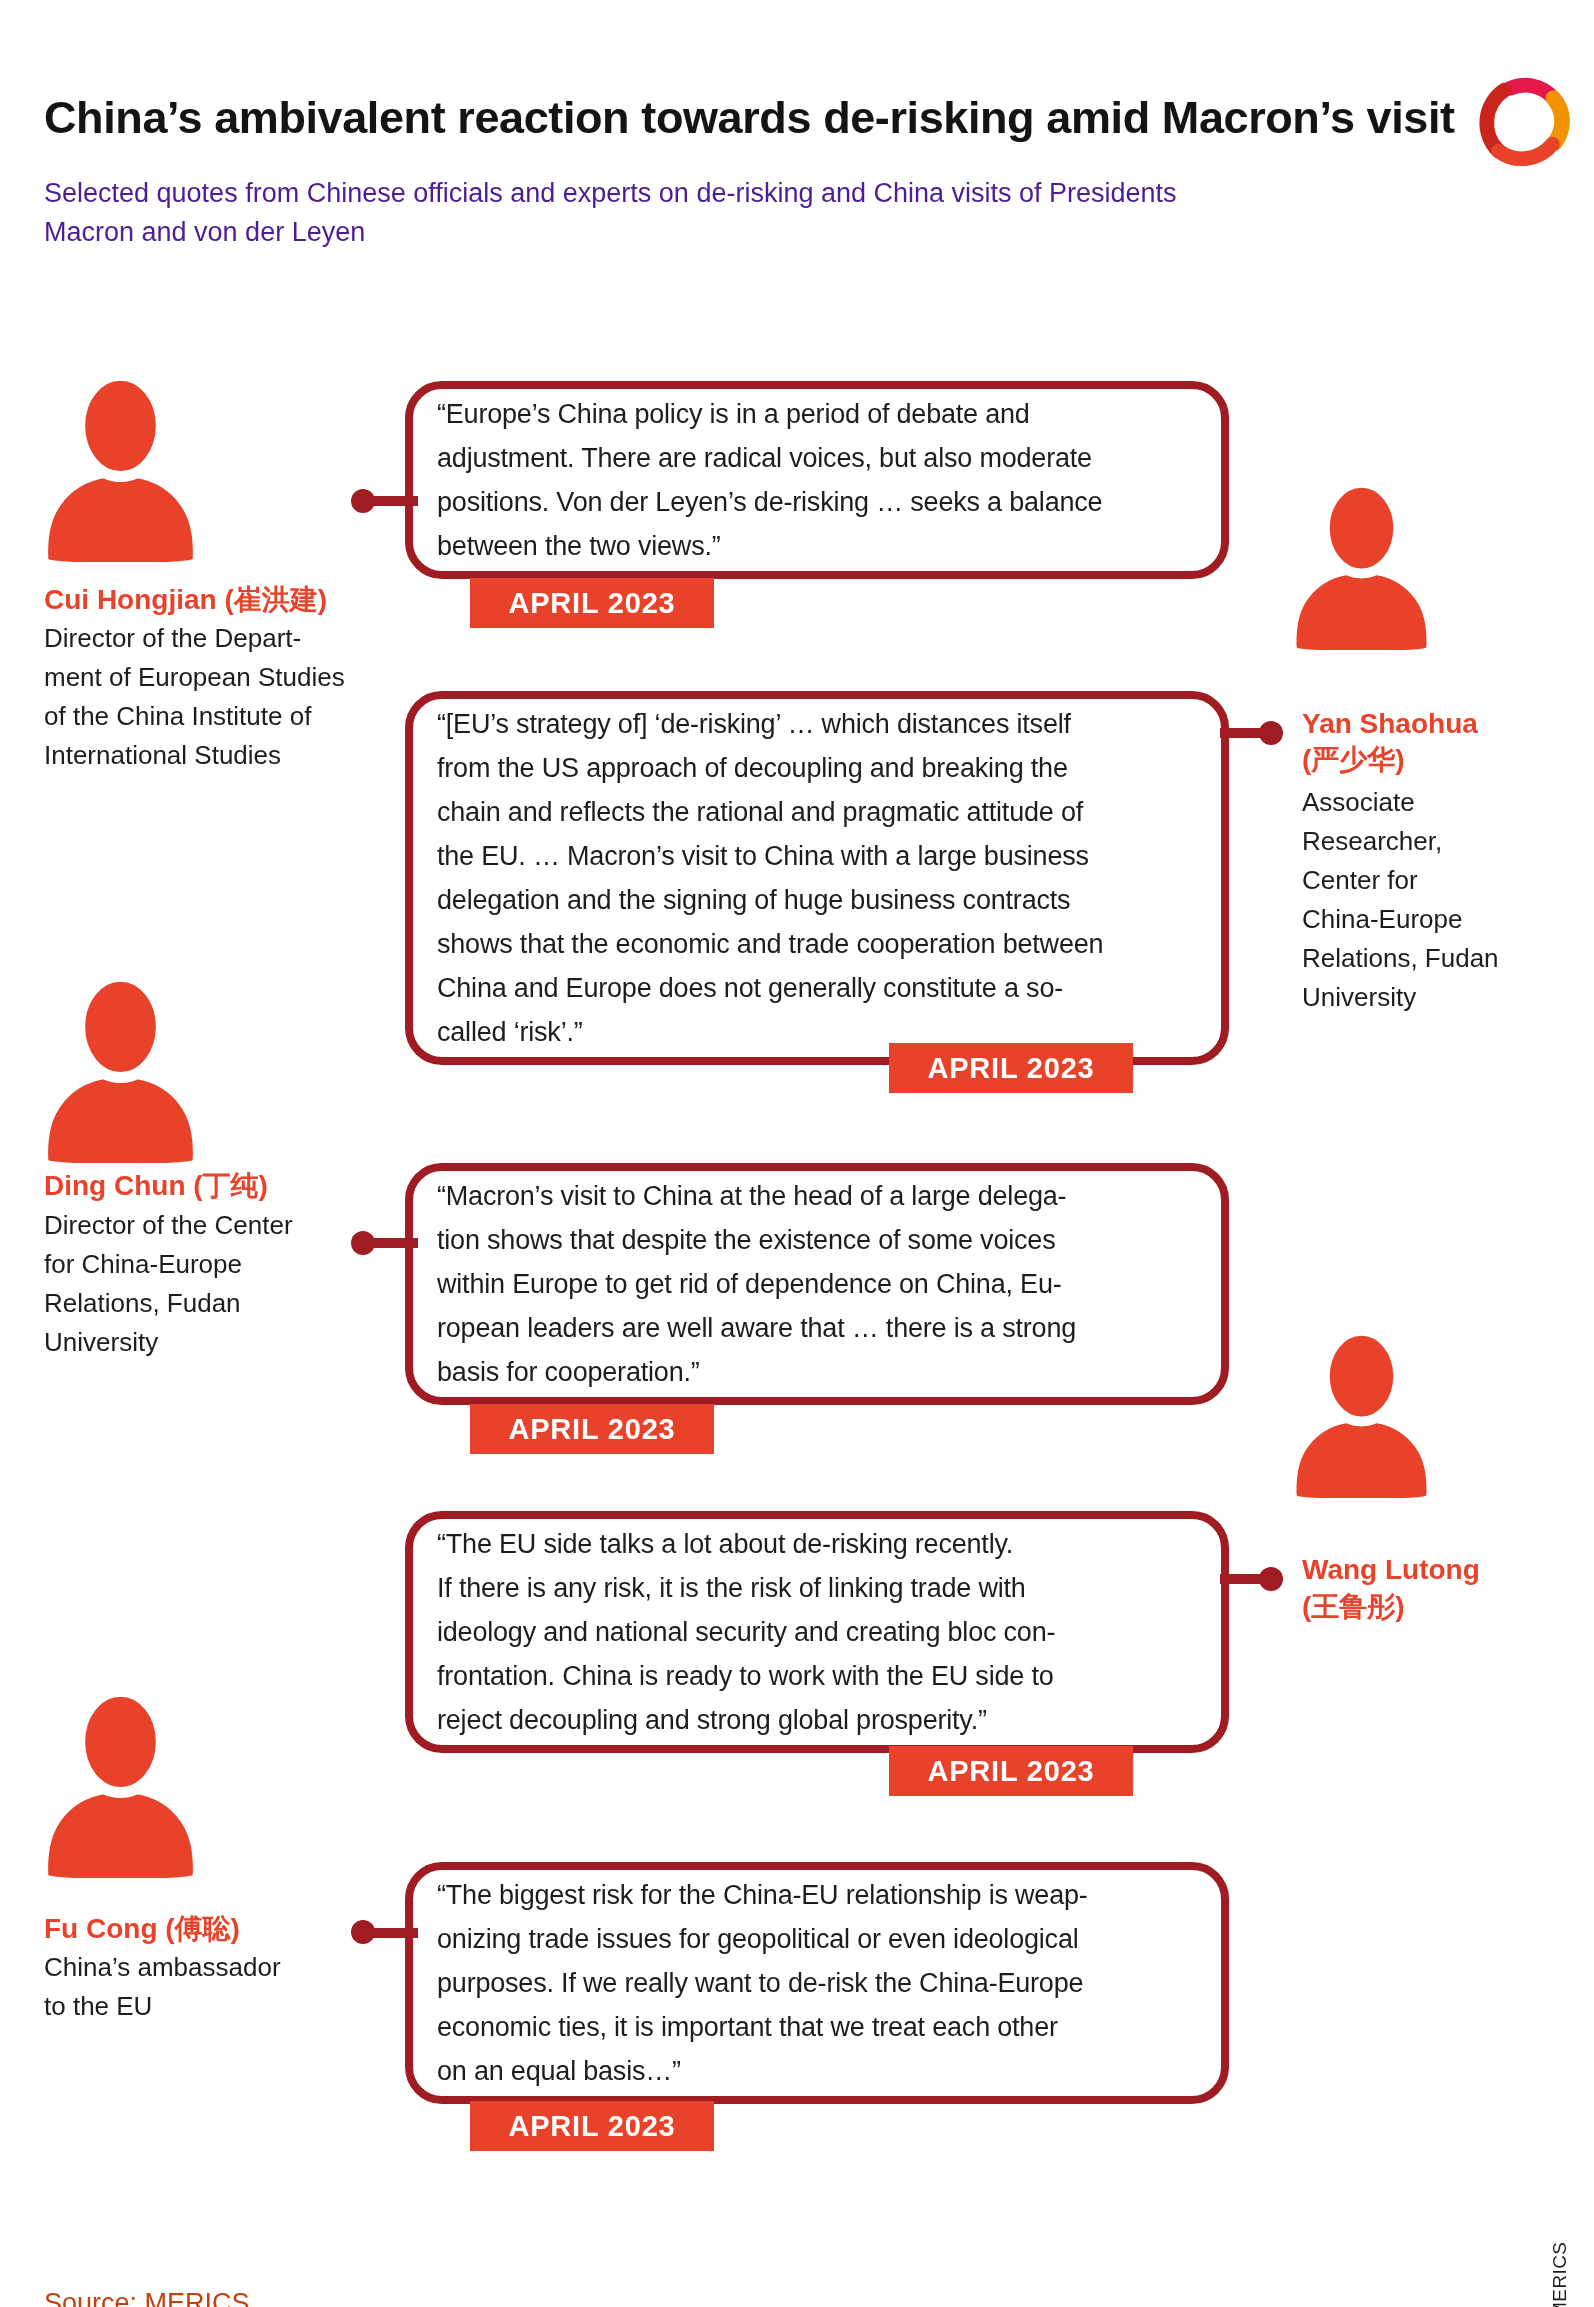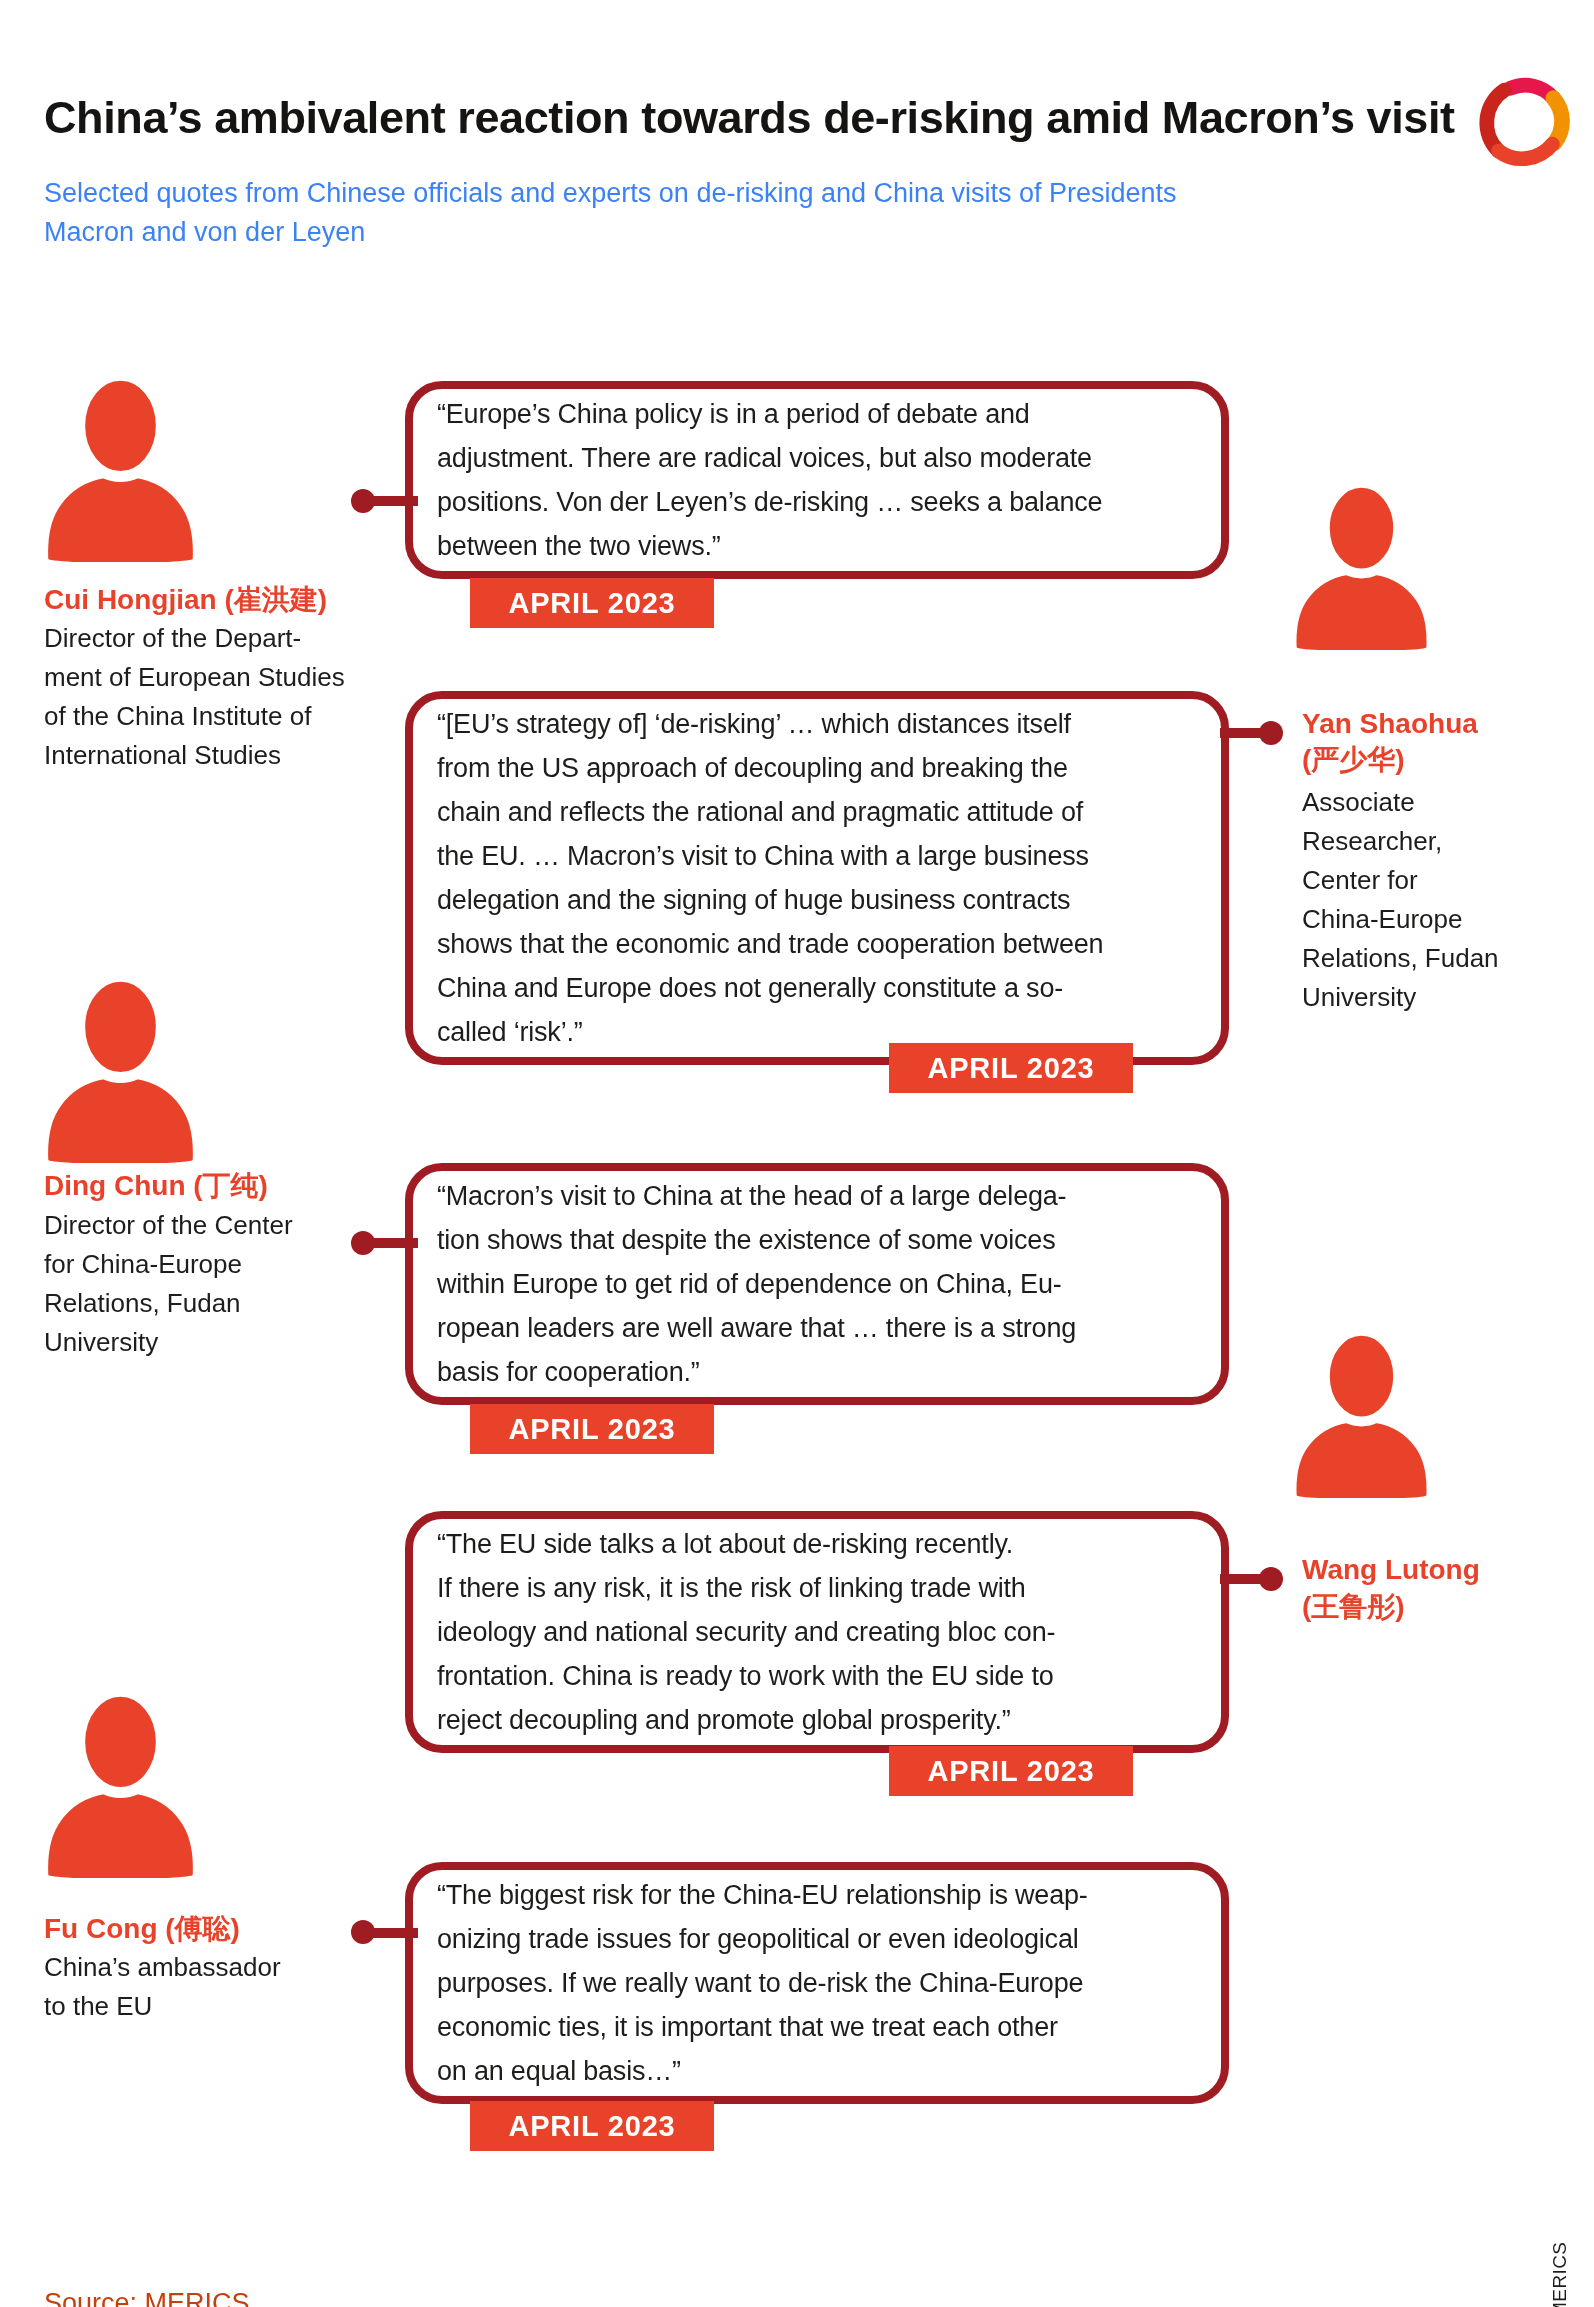--- a/index.html
+++ b/index.html
@@ -10,21 +10,21 @@
     font-family:"Liberation Sans", sans-serif;
     overflow:hidden;
     margin-top:44px;
   }
   .title{
     position:absolute;left:44px;top:48px;width:1414px;
     font-size:45px;font-weight:bold;color:#161412;letter-spacing:-0.4px;
   }
   .subtitle{
     position:absolute;left:44px;top:130px;width:1414px;
-    font-size:27px;line-height:39px;color:#3b82f6;white-space:pre-line;
+    font-size:27px;line-height:39px;color:#4c1d95;white-space:pre-line;
   }
   .logo{position:absolute;left:1475px;top:30.5px;width:98px;height:101px;}
   .bubble{
     position:absolute;left:405px;width:824px;
     background:#ffffff;border:8px solid #9e1c22;border-radius:37px;
     padding:3.2px 24px;box-sizing:border-box;
   }
   .quote{
     font-size:27px;line-height:44px;color:#1d1d1b;
     letter-spacing:-0.2px;white-space:pre-line;
@@ -144,21 +144,21 @@
     <ellipse cx="50" cy="34" rx="26" ry="32" fill="#e8432a" stroke="#ffffff" stroke-width="7"></ellipse>
   </svg>
   <div class="person-name right-col" style="top:1507px;">Wang Lutong</div>
   <div class="person-name right-col" style="top:1544px;">(王鲁彤)</div>
 
   <div class="bubble" style="top:1467px;">
     <div class="quote">“The EU side talks a lot about de-risking recently.
 If there is any risk, it is the risk of linking trade with
 ideology and national security and creating bloc con-
 frontation. China is ready to work with the EU side to
-reject decoupling and promote global prosperity.”</div>
+reject decoupling and strong global prosperity.”</div>
   </div>
   <div class="stub" style="left:1220px;top:1530px;width:50px;"></div>
   <div class="dot" style="left:1259px;top:1523px;"></div>
   <div class="badge" style="left:889px;top:1702px;">APRIL 2023</div>
 
   <svg class="picon" style="left:42px;top:1644px;width:157px;height:190px;" viewBox="0 0 100 120" preserveAspectRatio="none" aria-hidden="true">
     <path d="M4,118 Q3,96 12,84 Q22,70 40,67 L60,67 Q78,70 88,84 Q97,96 96,118 Q96,120 50,121 Q4,120 4,118 Z" fill="#e8432a"></path>
     <ellipse cx="50" cy="34" rx="26" ry="32" fill="#e8432a" stroke="#ffffff" stroke-width="7"></ellipse>
   </svg>
   <div class="person-name left-col" style="top:1866px;">Fu Cong (傅聡)</div>

